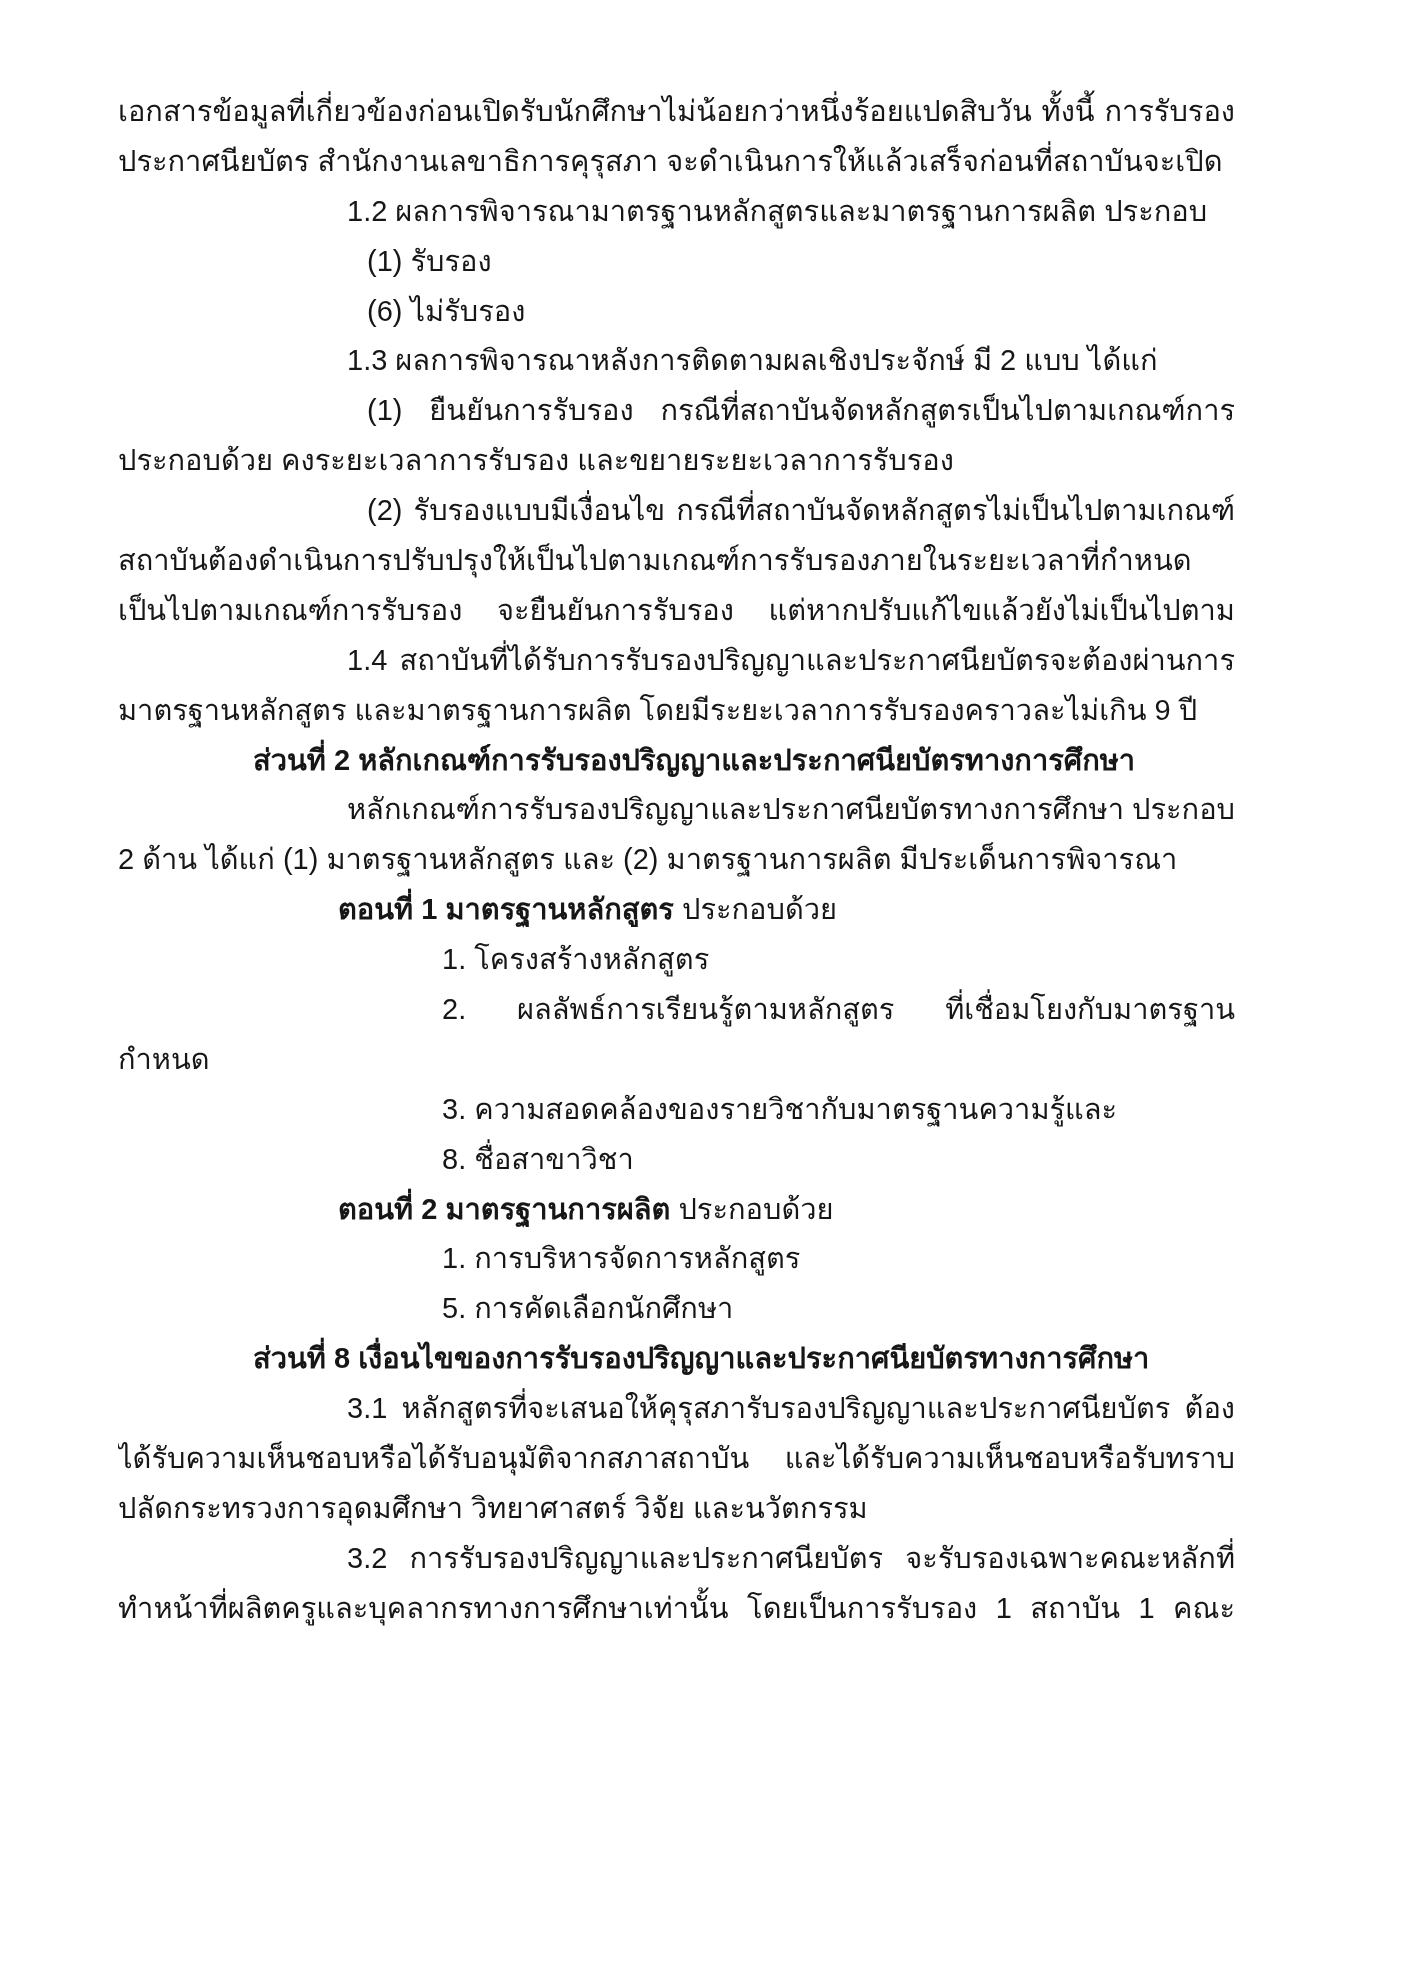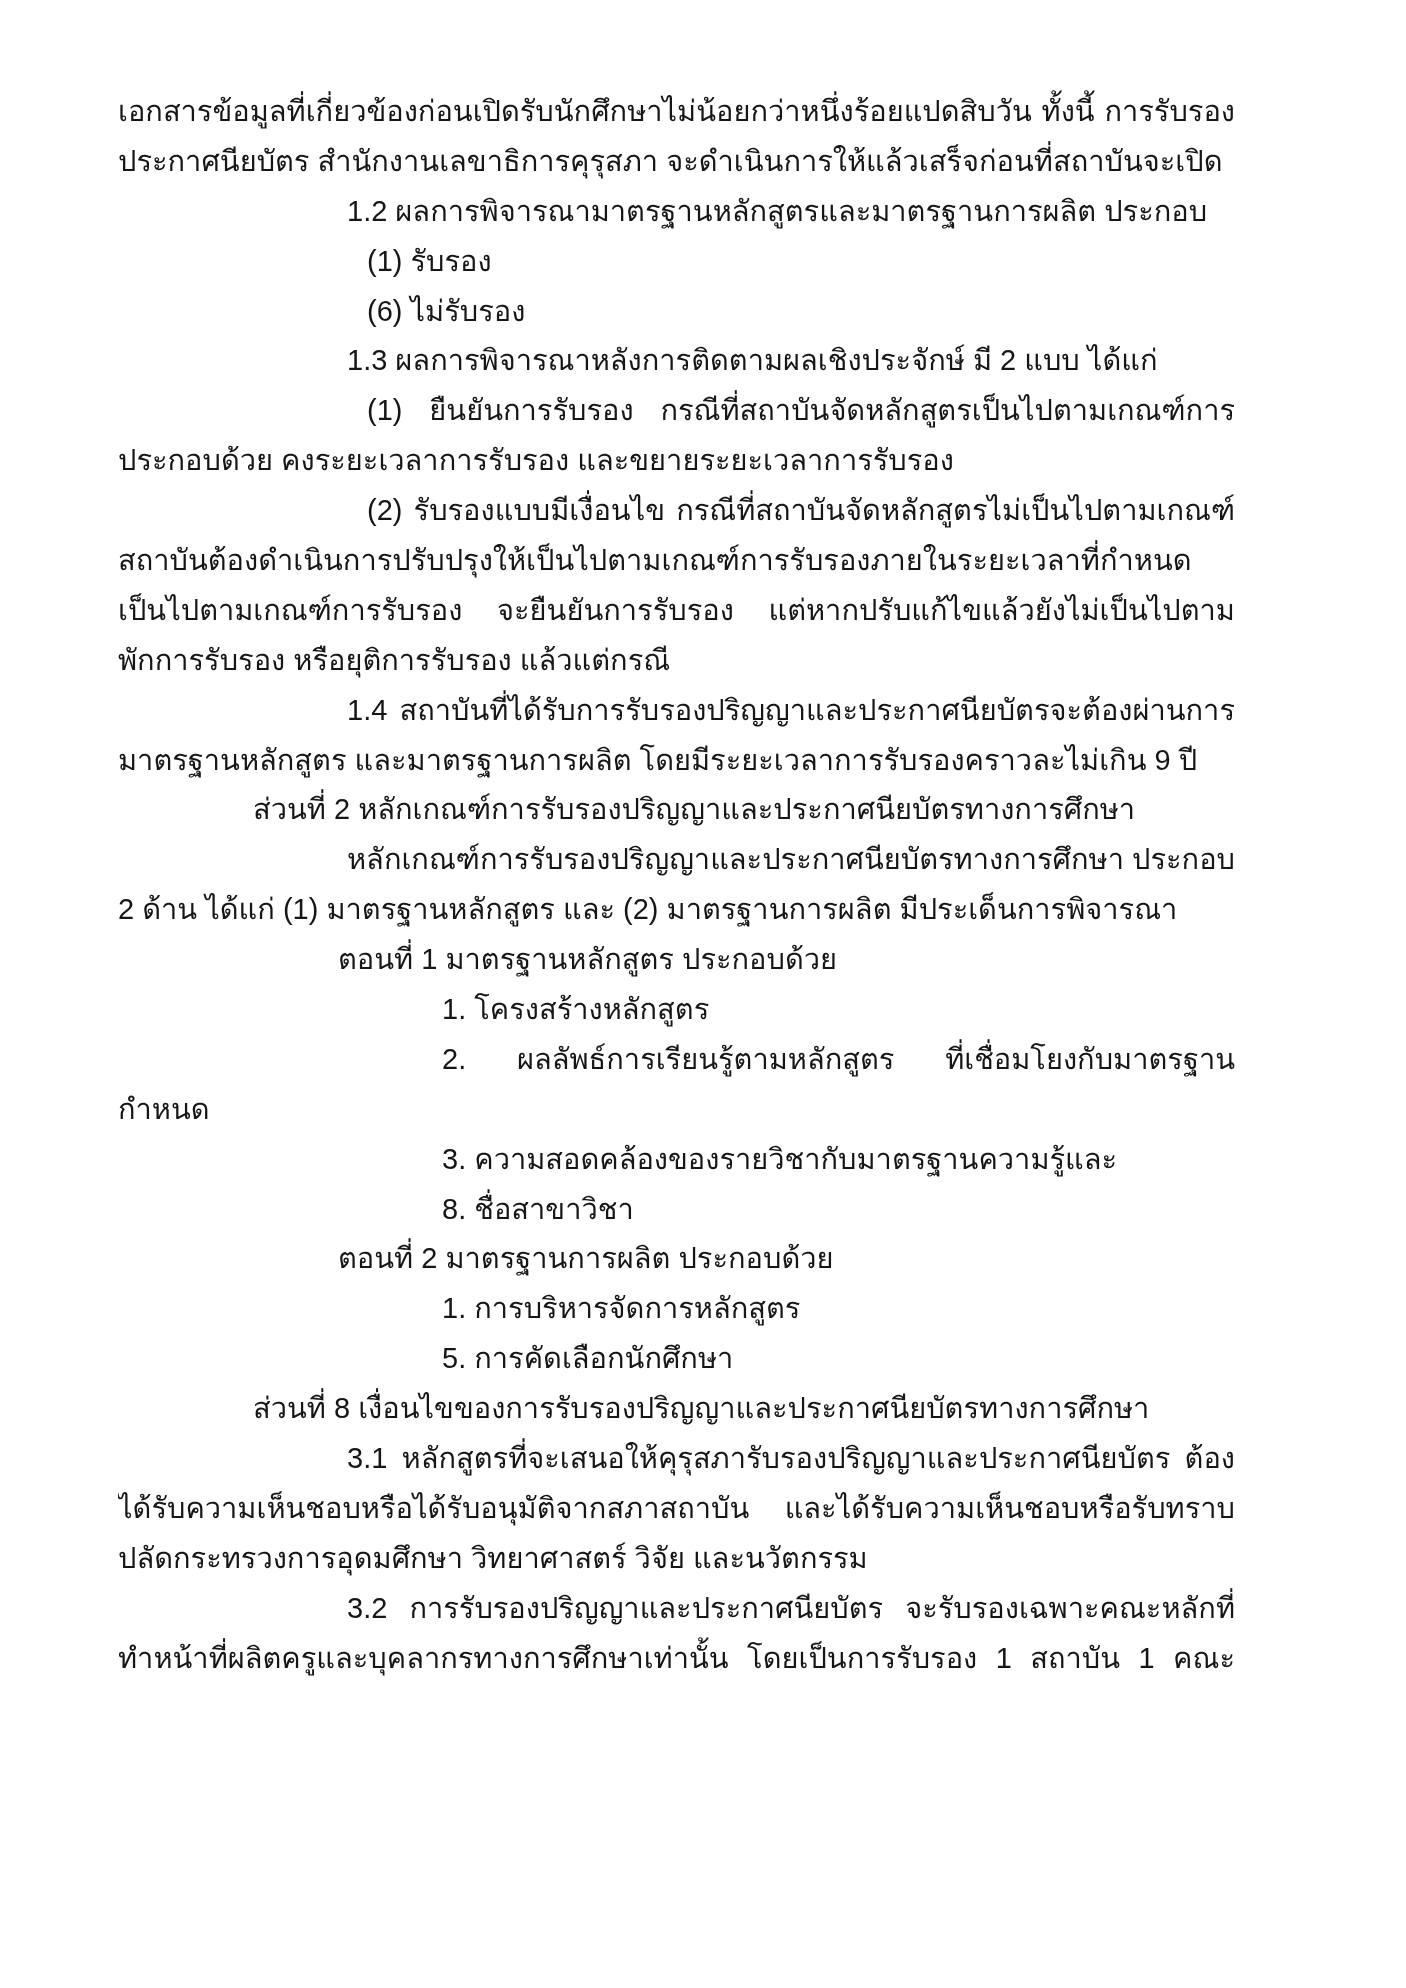--- a/index.html
+++ b/index.html
@@ -37,40 +37,39 @@
     text-align: justify;
     text-align-last: justify;
   }
   
   .ind-none    { padding-left: 0; }
   .ind-para    { padding-left: 229px; }  
   .ind-sub     { padding-left: 249px; }  
   .ind-section { padding-left: 135px; }  
   .ind-part    { padding-left: 220px; }  
   .ind-list    { padding-left: 324px; }  
-  .seg-b { font-weight: normal; text-align: right; }
+  .seg-b { font-weight: bold; text-align: right; }
   .seg-r { font-weight: normal; }
 </style>
 </head>
 <body>
 
 <div class="page">
   <div class="content">
       <div class="line ind-none j"><span class="seg-r">เอกสารข้อมูลที่เกี่ยวข้องก่อนเปิดรับนักศึกษาไม่น้อยกว่าหนึ่งร้อยแปดสิบวัน ทั้งนี้ การรับรองปริญญาและ</span></div>
       <div class="line ind-none"><span class="seg-r">ประกาศนียบัตร สำนักงานเลขาธิการคุรุสภา จะดำเนินการให้แล้วเสร็จก่อนที่สถาบันจะเปิดรับนักศึกษา</span></div>
       <div class="line ind-para"><span class="seg-r">1.2 ผลการพิจารณามาตรฐานหลักสูตรและมาตรฐานการผลิต ประกอบด้วย</span></div>
       <div class="line ind-sub"><span class="seg-r">(1) รับรอง</span></div>
       <div class="line ind-sub"><span class="seg-r">(6) ไม่รับรอง</span></div>
       <div class="line ind-para"><span class="seg-r">1.3 ผลการพิจารณาหลังการติดตามผลเชิงประจักษ์ มี 2 แบบ ได้แก่</span></div>
       <div class="line ind-sub j"><span class="seg-r">(1) ยืนยันการรับรอง กรณีที่สถาบันจัดหลักสูตรเป็นไปตามเกณฑ์การรับรอง</span></div>
       <div class="line ind-none"><span class="seg-r">ประกอบด้วย คงระยะเวลาการรับรอง และขยายระยะเวลาการรับรอง</span></div>
       <div class="line ind-sub j"><span class="seg-r">(2) รับรองแบบมีเงื่อนไข กรณีที่สถาบันจัดหลักสูตรไม่เป็นไปตามเกณฑ์การรับรอง</span></div>
       <div class="line ind-none j"><span class="seg-r">สถาบันต้องดำเนินการปรับปรุงให้เป็นไปตามเกณฑ์การรับรองภายในระยะเวลาที่กำหนด หากปรับแก้ไขแล้ว</span></div>
       <div class="line ind-none j"><span class="seg-r">เป็นไปตามเกณฑ์การรับรอง จะยืนยันการรับรอง แต่หากปรับแก้ไขแล้วยังไม่เป็นไปตามเกณฑ์การรับรองจะ</span></div>
-      <div class="line ind-none"><span class="seg-r">พักการรับรอง หรือยุติการรับรอง แล้วแต่กรณี</span></div>
       <div class="line ind-para j"><span class="seg-r">1.4 สถาบันที่ได้รับการรับรองปริญญาและประกาศนียบัตรจะต้องผ่านการรับรองทั้ง</span></div>
       <div class="line ind-none"><span class="seg-r">มาตรฐานหลักสูตร และมาตรฐานการผลิต โดยมีระยะเวลาการรับรองคราวละไม่เกิน 9 ปี</span></div>
       <div class="line ind-section"><span class="seg-b">ส่วนที่ 2 หลักเกณฑ์การรับรองปริญญาและประกาศนียบัตรทางการศึกษา</span></div>
       <div class="line ind-para j"><span class="seg-r">หลักเกณฑ์การรับรองปริญญาและประกาศนียบัตรทางการศึกษา ประกอบด้วย มาตรฐาน</span></div>
       <div class="line ind-none"><span class="seg-r">2 ด้าน ได้แก่ (1) มาตรฐานหลักสูตร และ (2) มาตรฐานการผลิต มีประเด็นการพิจารณา ดังนี้</span></div>
       <div class="line ind-part"><span class="seg-b">ตอนที่ 1 มาตรฐานหลักสูตร</span><span class="seg-r"> ประกอบด้วย</span></div>
       <div class="line ind-list"><span class="seg-r">1. โครงสร้างหลักสูตร</span></div>
       <div class="line ind-list j"><span class="seg-r">2. ผลลัพธ์การเรียนรู้ตามหลักสูตร ที่เชื่อมโยงกับมาตรฐานวิชาชีพที่คุรุสภา</span></div>
       <div class="line ind-none"><span class="seg-r">กำหนด</span></div>
       <div class="line ind-list"><span class="seg-r">3. ความสอดคล้องของรายวิชากับมาตรฐานความรู้และประสบการณ์วิชาชีพ</span></div>

